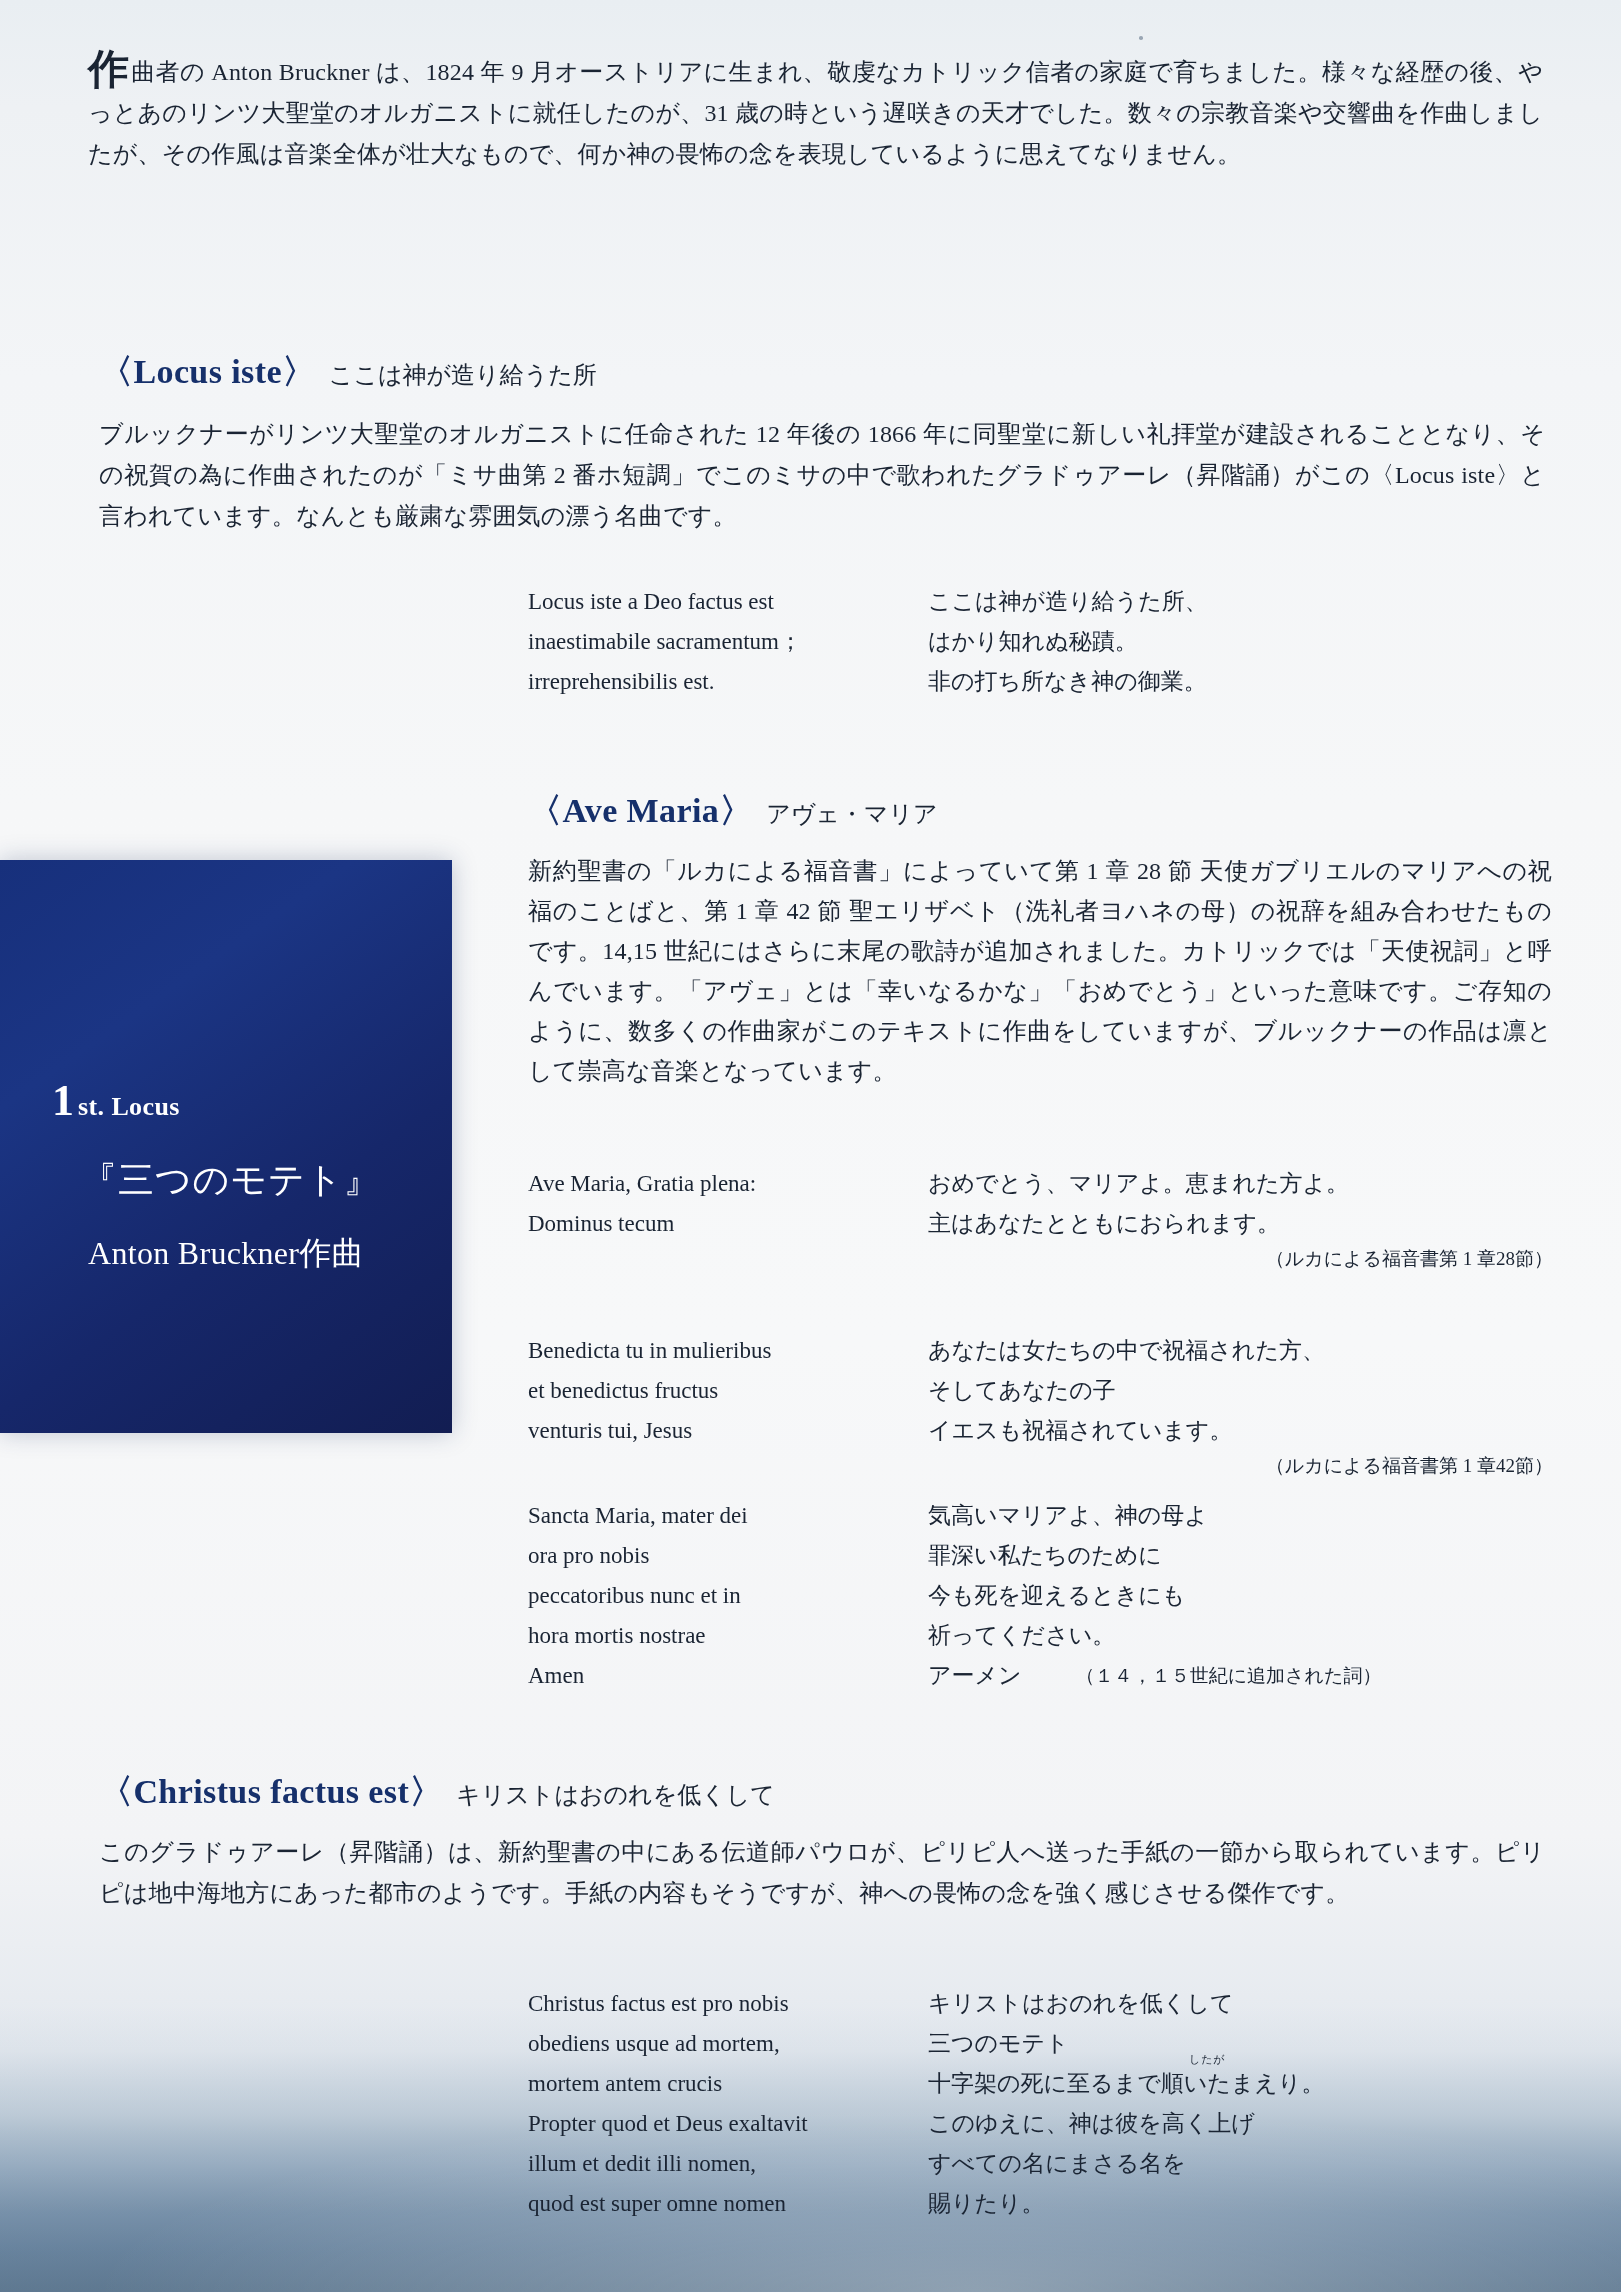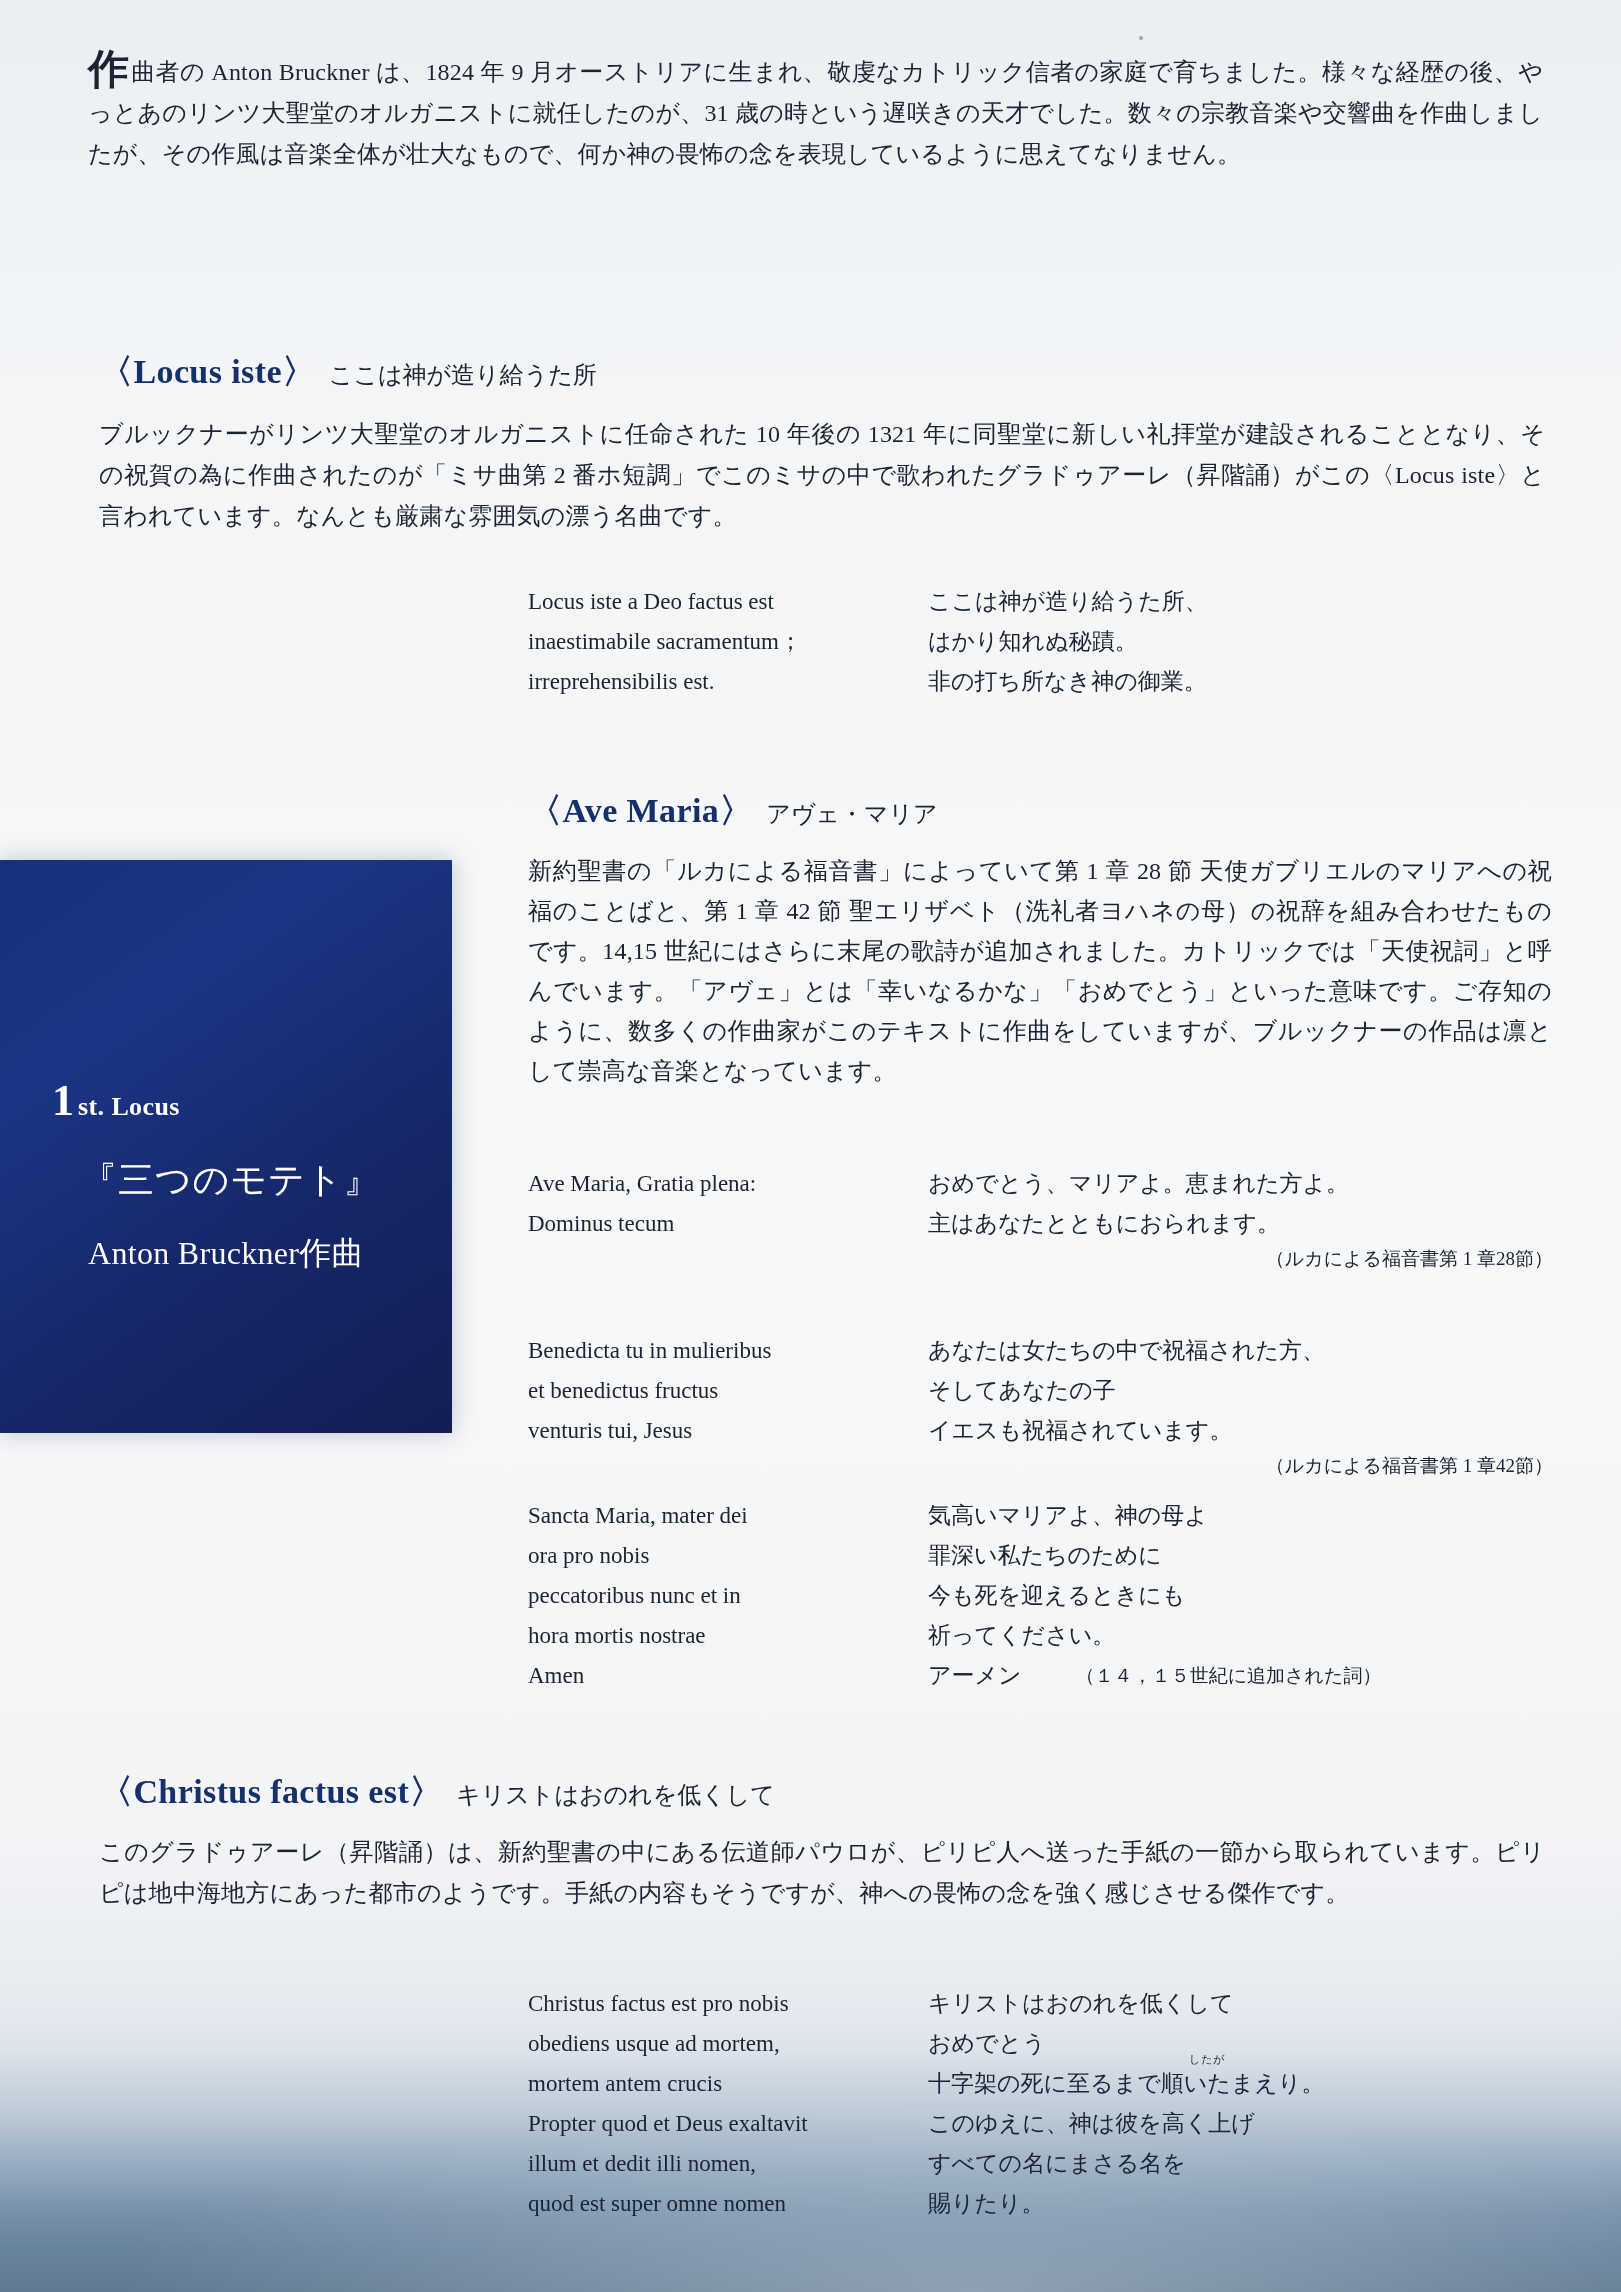--- a/index.html
+++ b/index.html
@@ -176,21 +176,21 @@
   <div class="tiny-dot" style="left:1139px; top:36px;"></div>
 
   <div class="para jp" style="left:88px; top:49px; width:1455px;">
     <span class="drop">作</span><span>曲者の Anton Bruckner は、1824 年 9 月オーストリアに生まれ、敬虔なカトリック信者の家庭で育ちました。様々な経歴の後、やっとあのリンツ大聖堂のオルガニストに就任したのが、31 歳の時という遅咲きの天才でした。数々の宗教音楽や交響曲を作曲しましたが、その作風は音楽全体が壮大なもので、何か神の畏怖の念を表現しているように思えてなりません。</span>
   </div>
 
   <div class="section-head" style="left:99px; top:349px;">
     <span class="title">〈Locus iste〉</span><span class="subtitle jp">ここは神が造り給うた所</span>
   </div>
 
-  <div class="para jp" style="left:99px; top:414px; width:1446px;">ブルックナーがリンツ大聖堂のオルガニストに任命された 10 年後の 1321 年に同聖堂に新しい礼拝堂が建設されることとなり、その祝賀の為に作曲されたのが「ミサ曲第 2 番ホ短調」でこのミサの中で歌われたグラドゥアーレ（昇階誦）がこの〈Locus iste〉と言われています。なんとも厳粛な雰囲気の漂う名曲です。</div>
+  <div class="para jp" style="left:99px; top:414px; width:1446px;">ブルックナーがリンツ大聖堂のオルガニストに任命された 12 年後の 1866 年に同聖堂に新しい礼拝堂が建設されることとなり、その祝賀の為に作曲されたのが「ミサ曲第 2 番ホ短調」でこのミサの中で歌われたグラドゥアーレ（昇階誦）がこの〈Locus iste〉と言われています。なんとも厳粛な雰囲気の漂う名曲です。</div>
 
   <div class="lyric-block" style="left:528px; top:582px;">
     <div class="lyric-row">
       <div class="lyric-latin" style="width:400px;">Locus iste a Deo  factus est</div>
       <div class="lyric-jp jp">ここは神が造り給うた所、</div>
     </div>
     <div class="lyric-row">
       <div class="lyric-latin" style="width:400px;">inaestimabile sacramentum；</div>
       <div class="lyric-jp jp">はかり知れぬ秘蹟。</div>
     </div>
@@ -276,21 +276,21 @@
 
   <div class="para jp" style="left:99px; top:1832px; width:1446px;">このグラドゥアーレ（昇階誦）は、新約聖書の中にある伝道師パウロが、ピリピ人へ送った手紙の一節から取られています。ピリピは地中海地方にあった都市のようです。手紙の内容もそうですが、神への畏怖の念を強く感じさせる傑作です。</div>
 
   <div class="lyric-block" style="left:528px; top:1984px;">
     <div class="lyric-row">
       <div class="lyric-latin" style="width:400px;">Christus factus est pro nobis</div>
       <div class="lyric-jp jp">キリストはおのれを低くして</div>
     </div>
     <div class="lyric-row">
       <div class="lyric-latin" style="width:400px;">obediens usque ad mortem,</div>
-      <div class="lyric-jp jp">おめでとう</div>
+      <div class="lyric-jp jp">三つのモテト</div>
     </div>
     <div class="lyric-row">
       <div class="lyric-latin" style="width:400px;">mortem antem crucis</div>
       <div class="lyric-jp jp">十字架の死に至るまで順いたまえり。</div>
     </div>
     <div class="lyric-row">
       <div class="lyric-latin" style="width:400px;">Propter quod et Deus exaltavit</div>
       <div class="lyric-jp jp">このゆえに、神は彼を高く上げ</div>
     </div>
     <div class="lyric-row">

